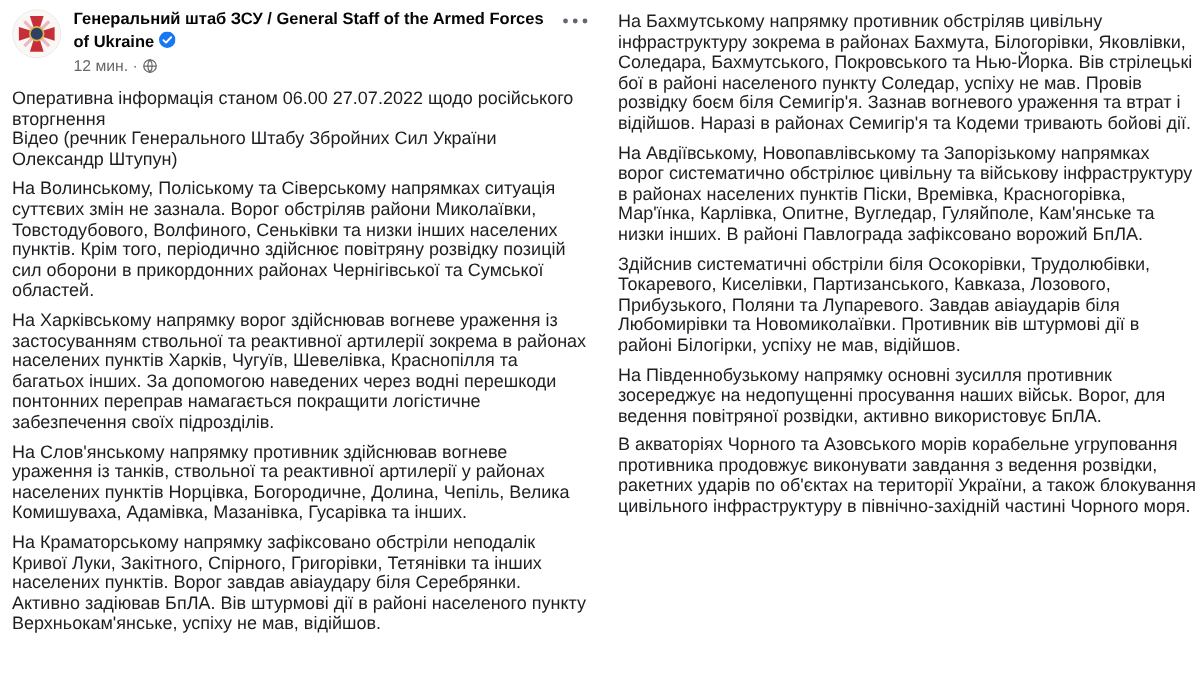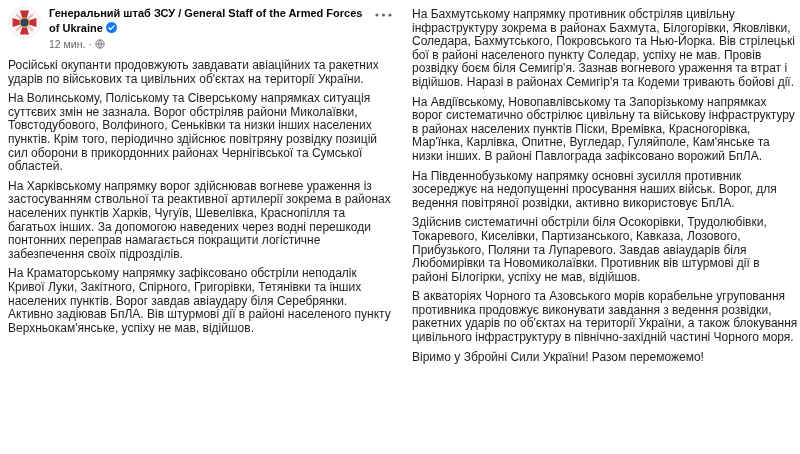--- a/index.html
+++ b/index.html
@@ -126,32 +126,33 @@
         <div class="menu-btn">
           <span><svg width="17" height="4" viewBox="0 0 17 4" xmlns="http://www.w3.org/2000/svg" fill="#606770">
                 <circle cx="2" cy="2" r="1.6"></circle>
                 <circle cx="8.5" cy="2" r="1.6"></circle>
                 <circle cx="15" cy="2" r="1.6"></circle>
               </svg></span>
         </div>
       </div>
 
       <div class="post-text">
-          <p class="para">Російські окупанти продовжують завдавати авіаційних та ракетних ударів по військових та цивільних об'єктах на території України.</p>
+          <p class="para">Оперативна інформація станом 06.00 27.07.2022 щодо російського вторгнення
+Відео (речник Генерального Штабу Збройних Сил України Олександр Штупун)</p>
           <p class="para">На Волинському, Поліському та Сіверському напрямках ситуація суттєвих змін не зазнала. Ворог обстріляв райони Миколаївки, Товстодубового, Волфиного, Сеньківки та низки інших населених пунктів. Крім того, періодично здійснює повітряну розвідку позицій сил оборони в прикордонних районах Чернігівської та Сумської областей.</p>
           <p class="para">На Харківському напрямку ворог здійснював вогневе ураження із застосуванням ствольної та реактивної артилерії зокрема в районах населених пунктів Харків, Чугуїв, Шевелівка, Краснопілля та багатьох інших. За допомогою наведених через водні перешкоди понтонних переправ намагається покращити логістичне забезпечення своїх підрозділів.</p>
+          <p class="para">На Слов'янському напрямку противник здійснював вогневе ураження із танків, ствольної та реактивної артилерії у районах населених пунктів Норцівка, Богородичне, Долина, Чепіль, Велика Комишуваха, Адамівка, Мазанівка, Гусарівка та інших.</p>
           <p class="para">На Краматорському напрямку зафіксовано обстріли неподалік Кривої Луки, Закітного, Спірного, Григорівки, Тетянівки та інших населених пунктів. Ворог завдав авіаудару біля Серебрянки. Активно задіював БпЛА. Вів штурмові дії в районі населеного пункту Верхньокам'янське, успіху не мав, відійшов.</p>
         </div>
     </div>
 
     <div class="col col-right">
       <div class="post-text">
           <p class="para">На Бахмутському напрямку противник обстріляв цивільну інфраструктуру зокрема в районах Бахмута, Білогорівки, Яковлівки, Соледара, Бахмутського, Покровського та Нью-Йорка. Вів стрілецькі бої в районі населеного пункту Соледар, успіху не мав. Провів розвідку боєм біля Семигір'я. Зазнав вогневого ураження та втрат і відійшов. Наразі в районах Семигір'я та Кодеми тривають бойові дії.</p>
           <p class="para">На Авдіївському, Новопавлівському та Запорізькому напрямках ворог систематично обстрілює цивільну та військову інфраструктуру в районах населених пунктів Піски, Времівка, Красногорівка, Мар'їнка, Карлівка, Опитне, Вугледар, Гуляйполе, Кам'янське та низки інших. В районі Павлограда зафіксовано ворожий БпЛА.</p>
+          <p class="para">Здійснив систематичні обстріли біля Осокорівки, Трудолюбівки, Токаревого, Киселівки, Партизанського, Кавказа, Лозового, Прибузького, Поляни та Лупаревого. Завдав авіаударів біля Любомирівки та Новомиколаївки. Противник вів штурмові дії в районі Білогірки, успіху не мав, відійшов.</p>
           <p class="para">На Південнобузькому напрямку основні зусилля противник зосереджує на недопущенні просування наших військ. Ворог, для ведення повітряної розвідки, активно використовує БпЛА.</p>
-          <p class="para">Здійснив систематичні обстріли біля Осокорівки, Трудолюбівки, Токаревого, Киселівки, Партизанського, Кавказа, Лозового, Прибузького, Поляни та Лупаревого. Завдав авіаударів біля Любомирівки та Новомиколаївки. Противник вів штурмові дії в районі Білогірки, успіху не мав, відійшов.</p>
           <p class="para">В акваторіях Чорного та Азовського морів корабельне угруповання противника продовжує виконувати завдання з ведення розвідки, ракетних ударів по об'єктах на території України, а також блокування цивільного інфраструктуру в північно-західній частині Чорного моря.</p>
-          <p class="para">Віримо у Збройні Сили України! Разом переможемо!</p>
         </div>
     </div>
 
   </div>
 </div>
 
 </body></html>

